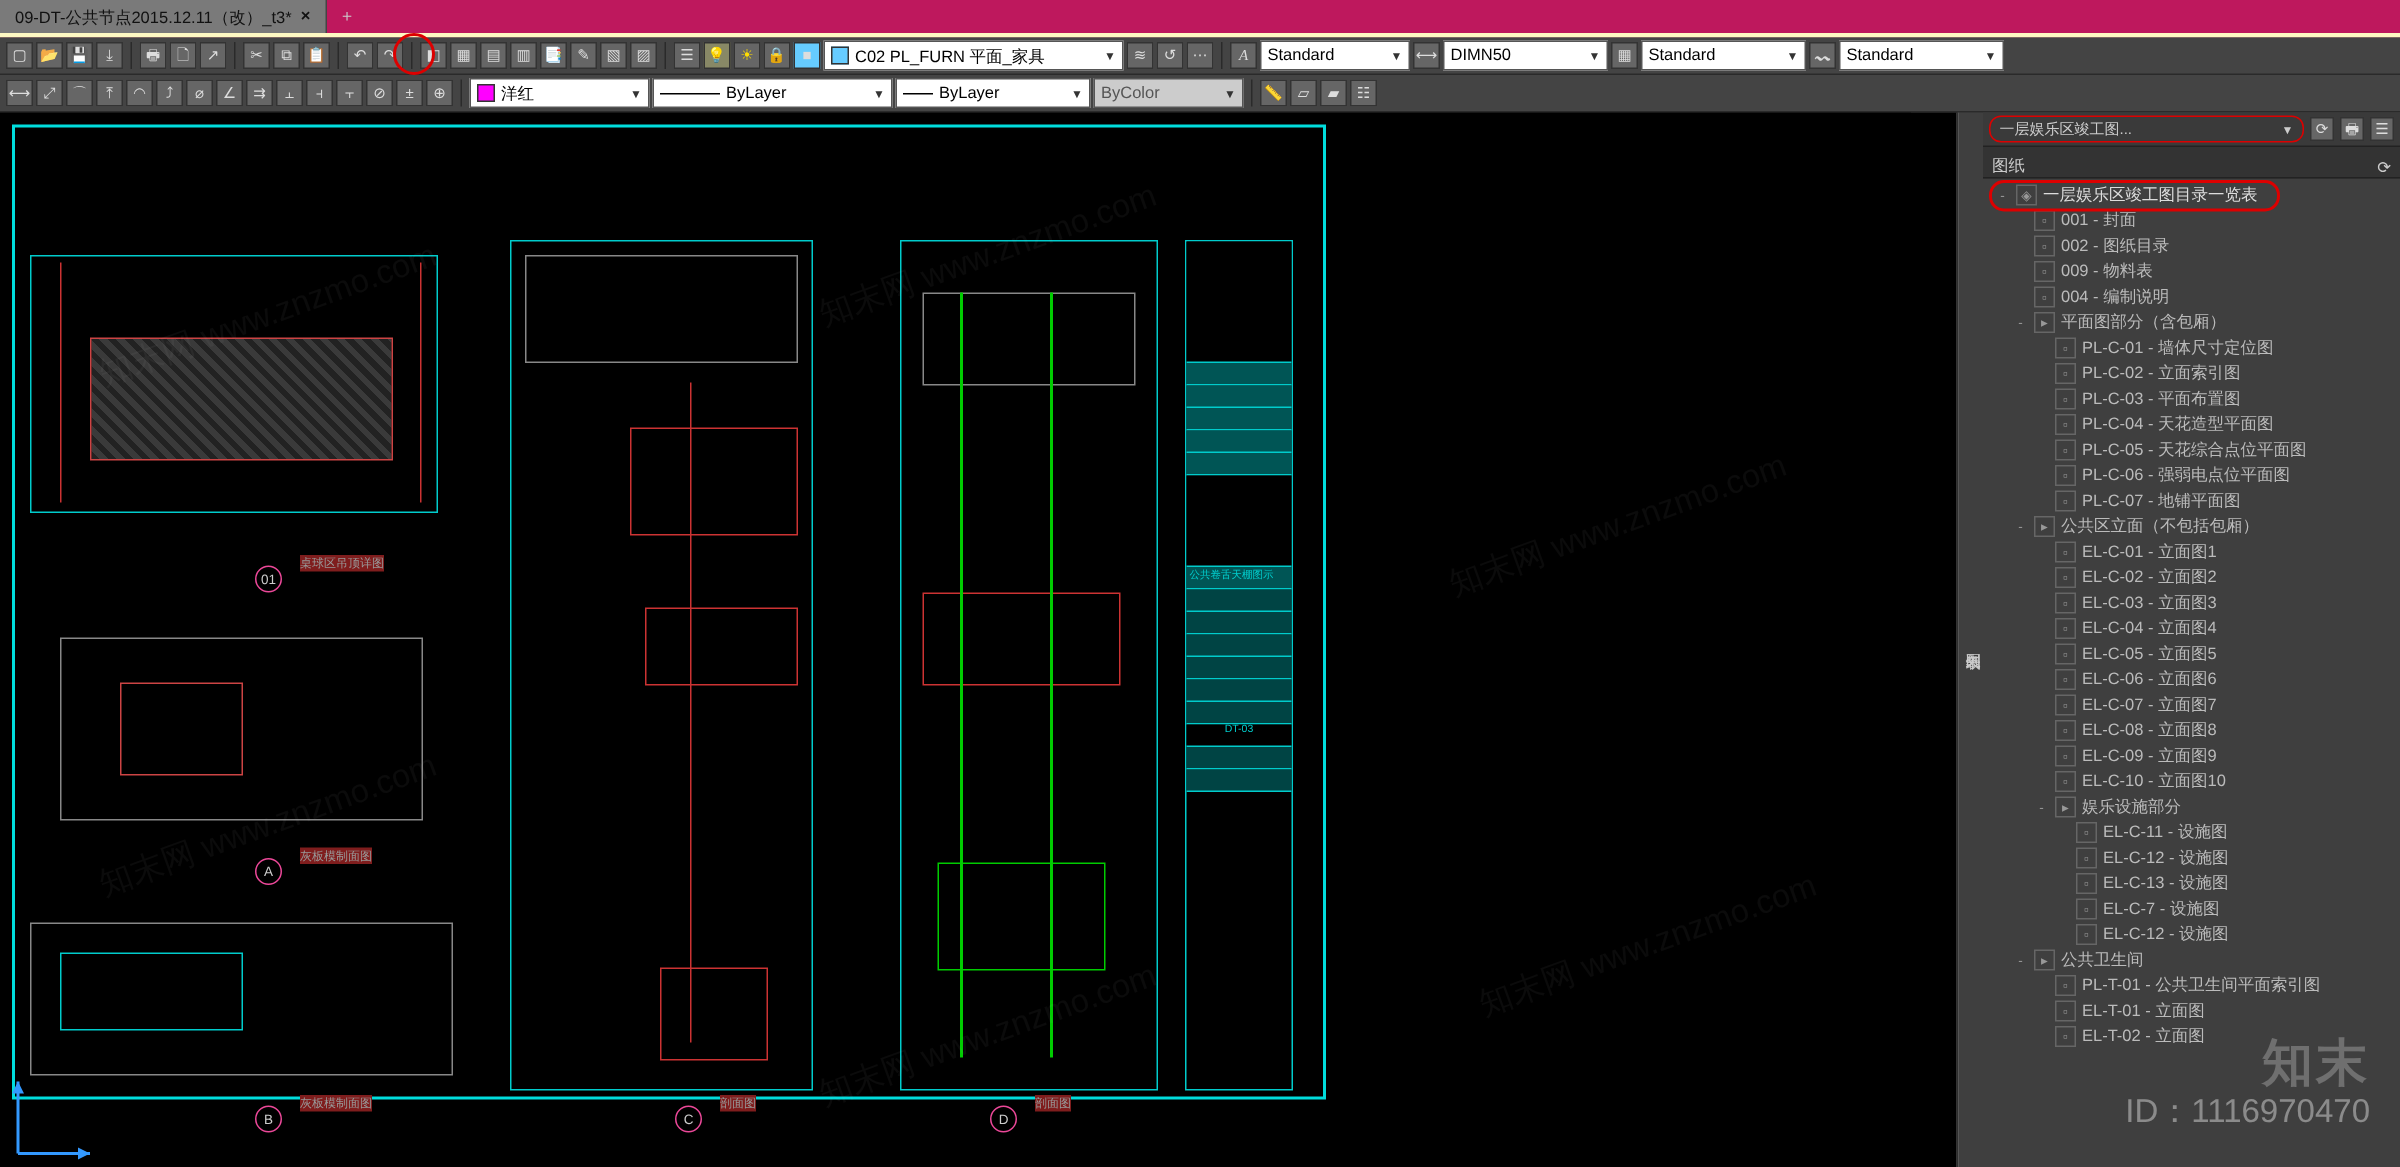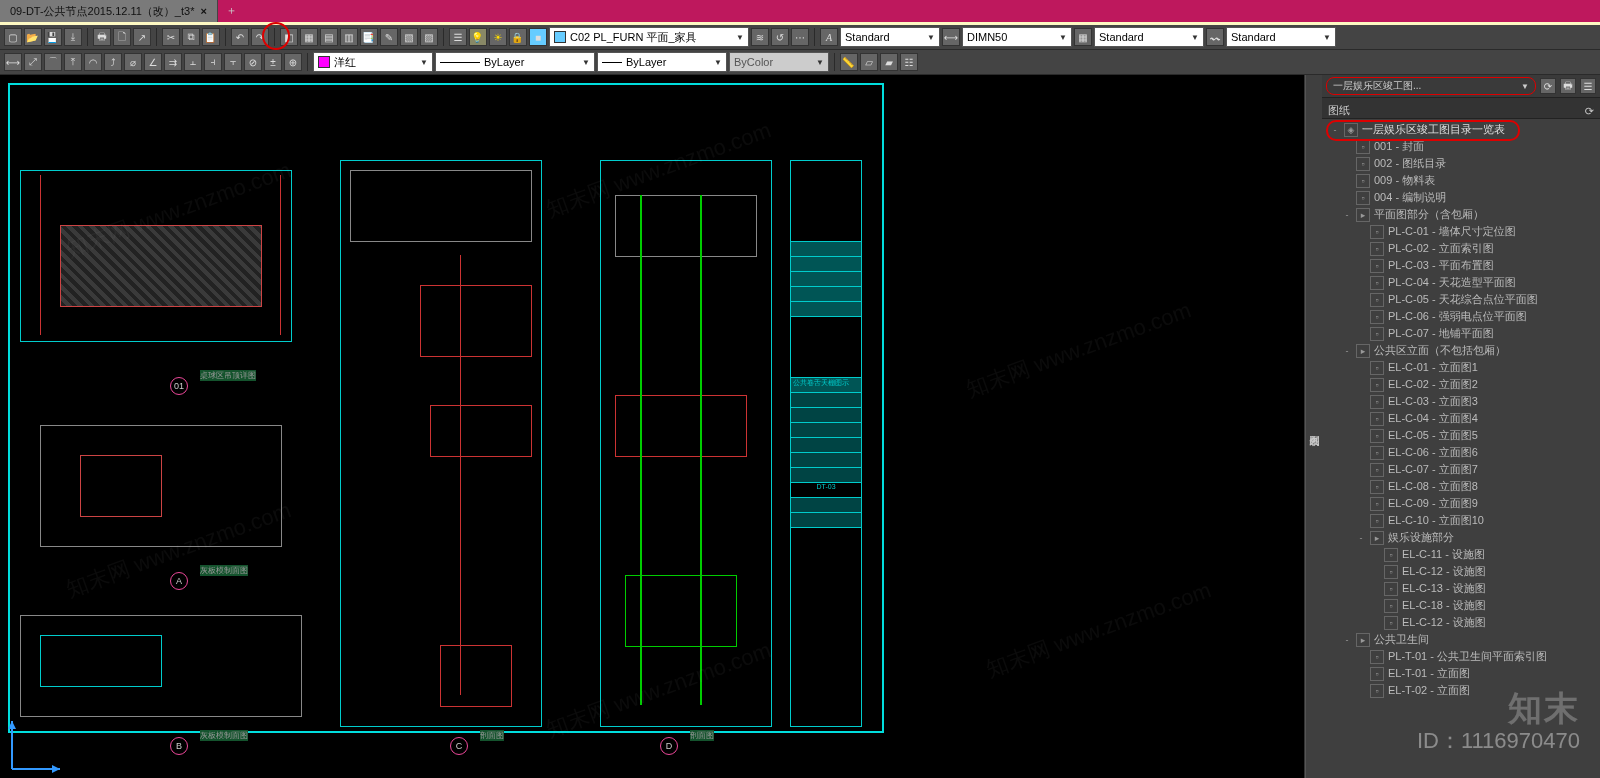--- a/index.html
+++ b/index.html
@@ -34,21 +34,21 @@
   .node.lv1{padding-left:20px}
   .node.lv2{padding-left:34px}
   .node.lv3{padding-left:48px}
   .node.root{position:relative}
   .node.root .label{color:#ddd}
   .red-oval{position:absolute;border:2px solid #d00;border-radius:10px;pointer-events:none}
   .sheet-frame{position:absolute;inset:8px 420px 48px 8px;border:2px solid #0dd}
   .box{position:absolute;border:1px solid #888}
   .red-line{position:absolute;background:#c33}
   .gre-line{position:absolute;background:#0c0}
-  .label-blk{position:absolute;font-size:8px;color:#999;background:#14532d}
+  .label-blk{position:absolute;font-size:8px;color:#999;background:#7f1d1d}
   .bubble{position:absolute;width:16px;height:16px;border:1px solid #ec4899;border-radius:50%;color:#ccc;font-size:9px;display:flex;align-items:center;justify-content:center;background:#000}
   .titlebox{position:absolute;border:1px solid #0cc}
   .titlebox div{border-bottom:1px solid #0cc;height:14px;font-size:7px;color:#0cc;padding:0 2px;background:#055}
 
   .watermark-br{position:absolute;font-size:34px;color:rgba(255,255,255,.25);pointer-events:none;letter-spacing:2px;white-space:nowrap;font-weight:700}
   .watermark-id{position:absolute;font-size:22px;color:rgba(255,255,255,.4);pointer-events:none}
   .wm-diag{position:absolute;color:rgba(190,190,190,.06);font-size:22px;transform:rotate(-20deg);pointer-events:none;white-space:nowrap}
 </style>
 </head>
 <body>
@@ -401,21 +401,21 @@
             <span class="label">EL-C-12 - 设施图</span>
           </div>
           <div class="node lv3">
             <span class="tw"></span>
             <span class="nico">▫</span>
             <span class="label">EL-C-13 - 设施图</span>
           </div>
           <div class="node lv3">
             <span class="tw"></span>
             <span class="nico">▫</span>
-            <span class="label">EL-C-18 - 设施图</span>
+            <span class="label">EL-C-7 - 设施图</span>
           </div>
           <div class="node lv3">
             <span class="tw"></span>
             <span class="nico">▫</span>
             <span class="label">EL-C-12 - 设施图</span>
           </div>
           <div class="node lv1">
             <span class="tw">-</span>
             <span class="nico">▸</span>
             <span class="label">公共卫生间</span>

